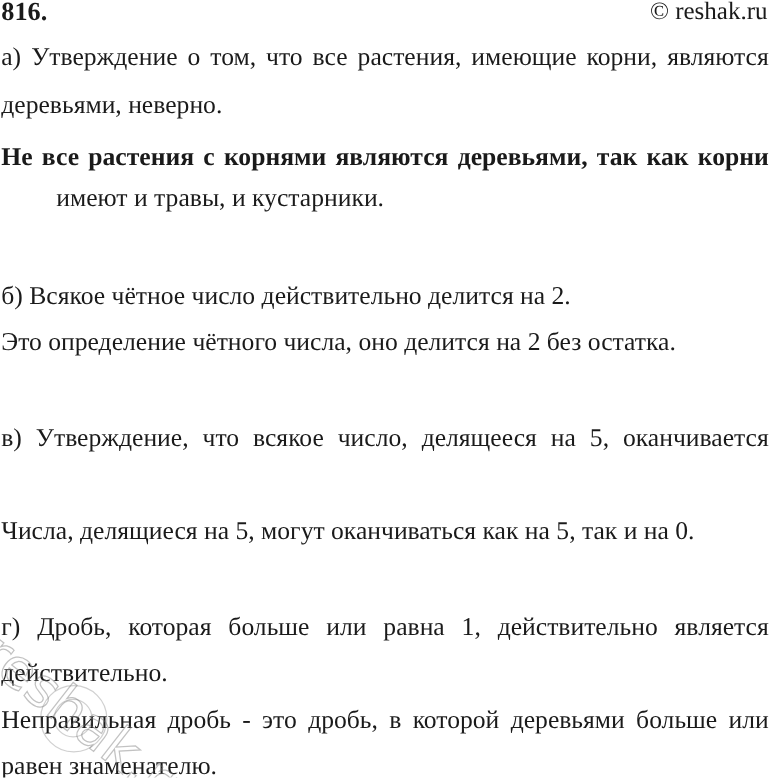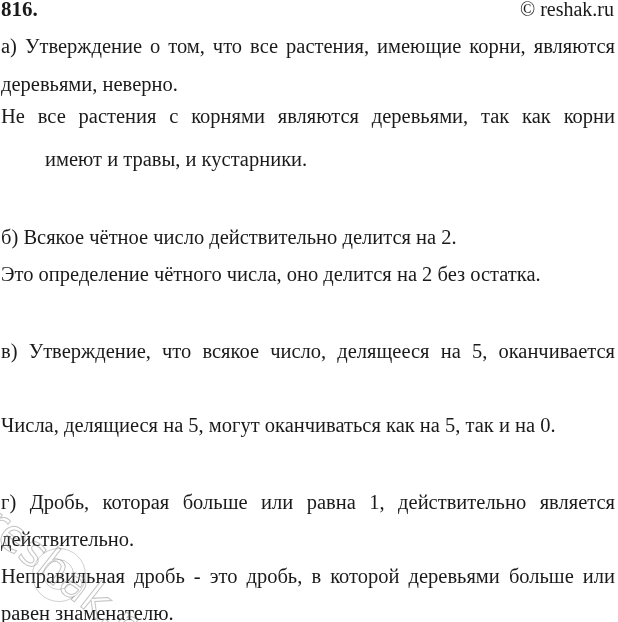--- a/index.html
+++ b/index.html
@@ -94,21 +94,21 @@
 
 <div class="page">
 
   <div class="header">
     <span class="problem-number">816.</span>
     <span class="copyright">© reshak.ru</span>
   </div>
 
   <div class="line justify" style="top:34px;">а) Утверждение о том, что все растения, имеющие корни, являются</div>
   <div class="line" style="top:72px;text-align:center;">деревьями, неверно.</div>
-  <div class="line justify" style="top:104px;">Не все растения с корнями являются деревьями, так как корни</div>
+  <div class="line justify" style="top:114px;font-weight:bold;">Не все растения с корнями являются деревьями, так как корни</div>
   <div class="line" style="top:147px;margin-left:44px;">имеют и травы, и кустарники.</div>
 
   <div class="line" style="top:225px;">б) Всякое чётное число действительно делится на 2.</div>
   <div class="line" style="top:262px;">Это определение чётного числа, оно делится на 2 без остатка.</div>
 
   <div class="line justify" style="top:339px;">в) Утверждение, что всякое число, делящееся на 5, оканчивается</div>
   <div class="line" style="top:413px;">Числа, делящиеся на 5, могут оканчиваться как на 5, так и на 0.</div>
 
   <div class="line justify" style="top:490px;">г) Дробь, которая больше или равна 1, действительно является</div>
   <div class="line" style="top:527px;">действительно.</div>

